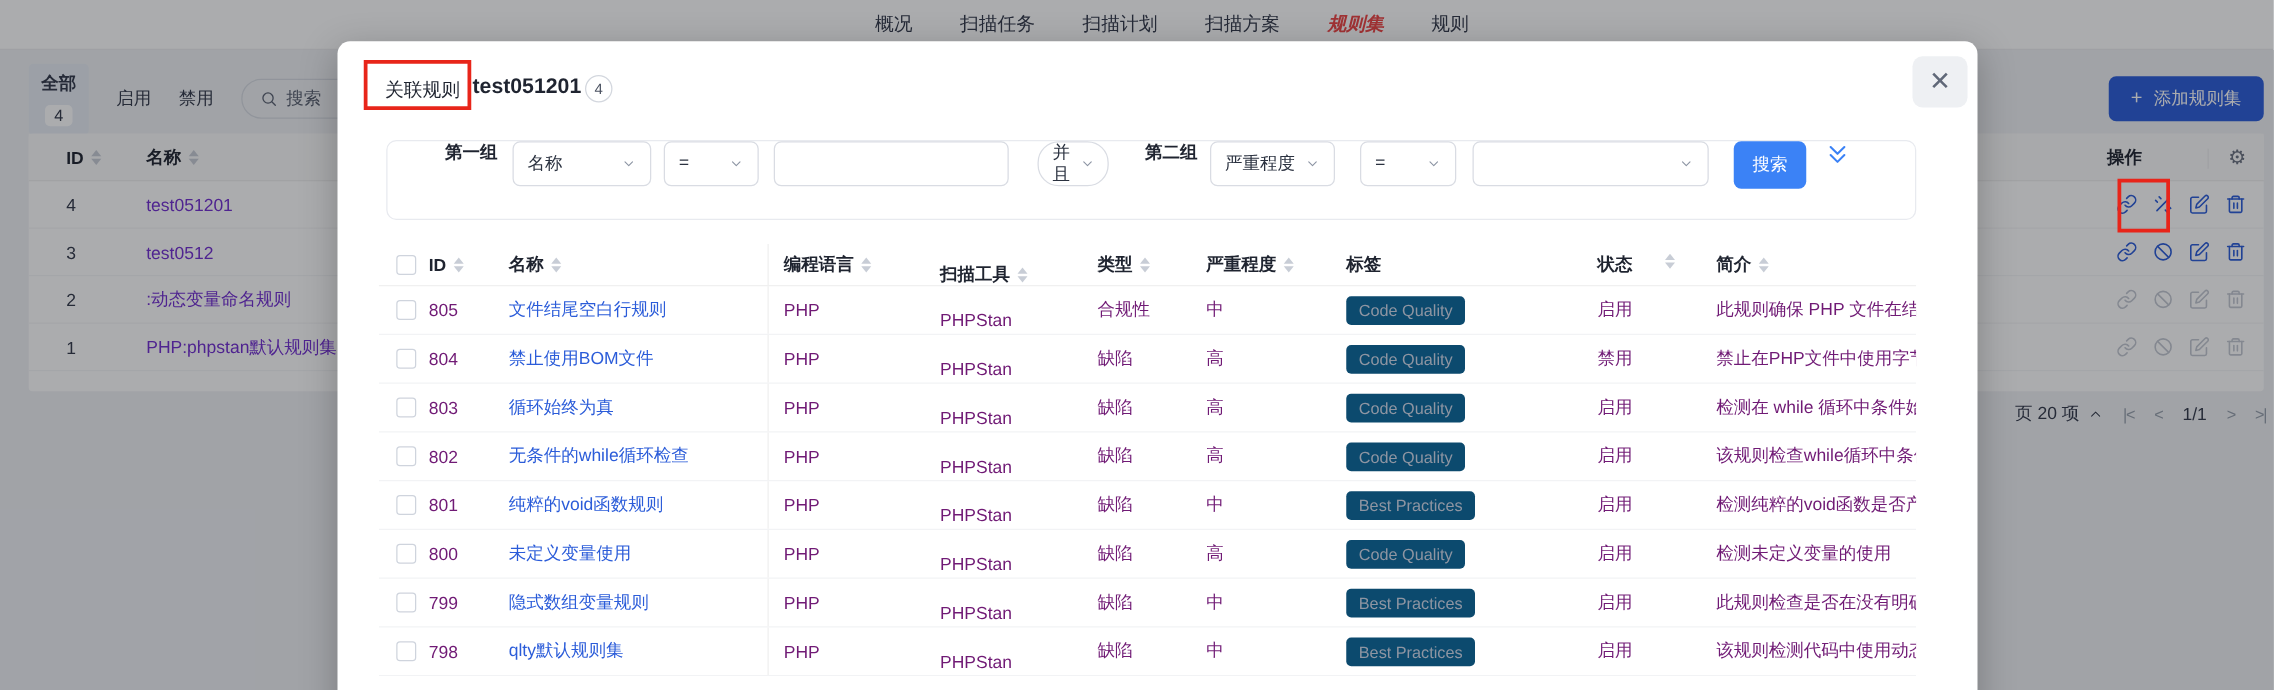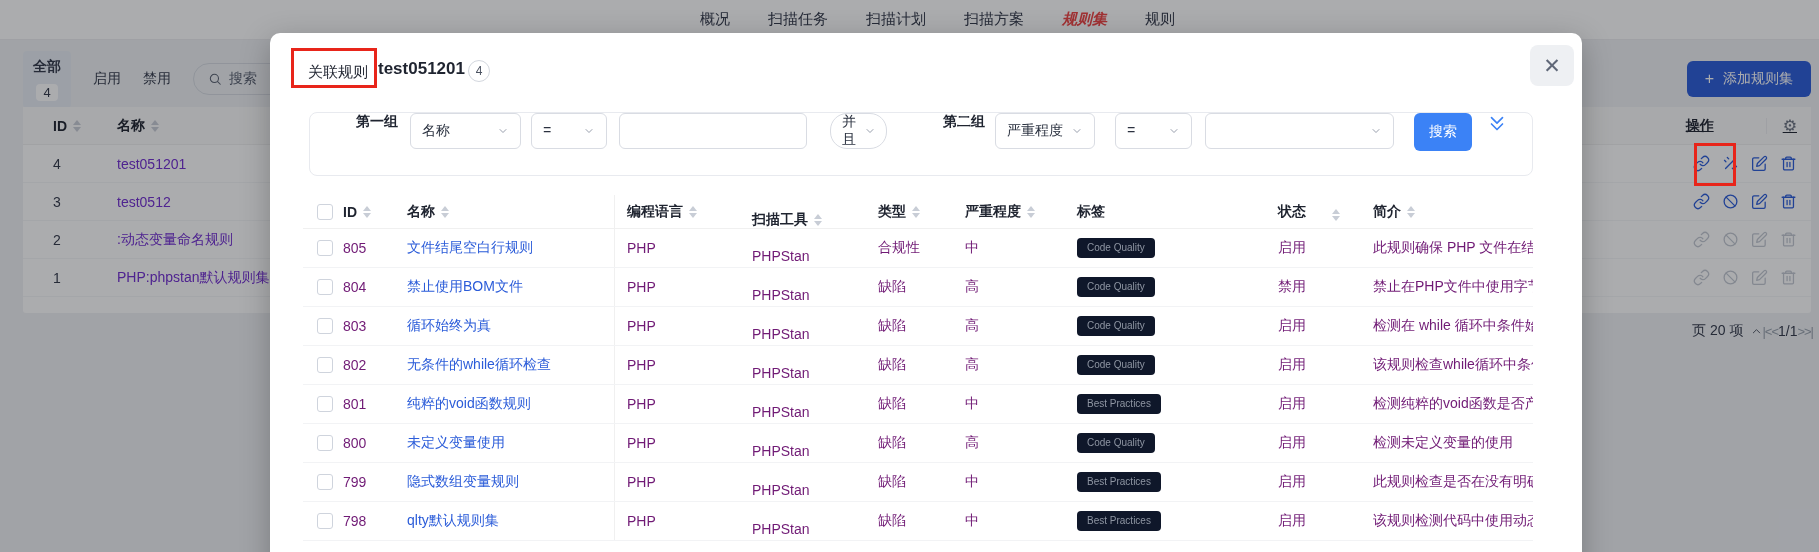--- a/index.html
+++ b/index.html
@@ -43,38 +43,38 @@
   .bg-card{
     position:absolute; left:23px; top:107px; right:8px; height:206px;
     background:#fff; border-radius:3px;
   }
   .bg-thead{
     height:38px; background:#fafafa; border-bottom:1px solid #f0f0f0;
     display:flex; align-items:center; padding-left:30px; font-weight:700;
   }
   .bg-col-id{ width:64px; display:flex; align-items:center; }
   .bg-col-name{ width:210px; display:flex; align-items:center; }
-  .bg-actions-head{ margin-left:auto; display:flex; align-items:center; padding-right:14px;text-decoration:underline; }
+  .bg-actions-head{ margin-left:auto; display:flex; align-items:flex-end; padding-right:14px; }
   .bg-actions-head .headgap{ width:52px; }
   .bg-actions-head .gear{
     border-left:1px solid #ededf0; padding-left:16px; font-size:16px; color:#6b7280;
     cursor:pointer; line-height:1;
   }
   .bg-row{
     height:38px; display:flex; align-items:center; padding-left:30px;
     border-bottom:1px solid #f5f6f8;
   }
   .bg-id{ width:64px; color:#33394a; }
   .bg-name{ color:#722ed1; text-decoration:none; cursor:pointer; white-space:nowrap; }
   .bg-actions{ margin-left:auto; display:flex; align-items:center; gap:12px; padding-right:14px; color:#2b5cd9; }
   .bg-actions.muted{ color:#c3c8d2; }
   .bg-actions .aicon{ width:17px; height:17px; cursor:pointer; display:block; }
 
   .bg-pagination{
-    position:absolute; top:322px; right:6px; display:flex; align-items:center; 
+    position:absolute; top:322px; right:6px; display:flex; align-items:center; gap:16px;
     color:#33394a; font-size:14px;
   }
   .bg-pagination .perpage{ display:flex; align-items:center; gap:8px; }
   .bg-pagination .pgr{ color:#97a0ac; letter-spacing:-1px; cursor:pointer; font-size:13px; }
   .bg-pagination .pgnum{ color:#33394a; }
 
   
   .overlay{ position:absolute; inset:0; background:rgba(14,17,24,0.35); z-index:10; }
   .modal{
     position:absolute; left:270px; top:33px; width:1312px; height:545px;
@@ -110,21 +110,21 @@
     display:flex; align-items:center; justify-content:space-between; padding:0 11px;
     color:#2b3240; cursor:pointer;
   }
   .finput{
     height:36px; width:188px; border:1px solid #d9dce3; border-radius:6px; background:#fff;
     font-family:inherit; font-size:14px; padding:0 10px;
   }
   .w111{ width:111px; } .w76{ width:76px; } .w70{ width:57px;border-radius:17px; }
   .w100{ width:100px; } .w77{ width:77px; } .w189{ width:189px; }
   .ml12{ margin-left:12px; } .ml10{ margin-left:10px; } .ml13{ margin-left:13px; }
-  .ml20{ margin-left:20px; } .ml23{ margin-left:23px; } .ml56{ margin-left:56px; }
+  .ml20{ margin-left:20px; } .ml23{ margin-left:23px; } .ml56{ margin-left:29px; }
   .chev{ width:12px; height:12px; color:#8c94a3; flex:0 0 auto; margin-left:8px; }
   .search-btn{
     margin-left:20px; height:38px; width:58px; background:#3b82f6; color:#fff; border:none;
     border-radius:6px; font-size:14px; font-family:inherit; cursor:pointer;
   }
   .expand-icon{ margin-left:14px; width:22px; height:22px; color:#3b82f6; cursor:pointer; }
 
   
   .rule-table{ position:absolute; left:33px; top:162px; width:1230px; overflow:hidden; }
   .thead{
@@ -140,26 +140,26 @@
     width:16px; height:16px; border:1px solid #cfd4dd; border-radius:3px; background:#fff;
     cursor:pointer; flex:0 0 auto;
   }
   .c-id{ width:64px; display:flex; align-items:center; }
   .c-name{ width:208px; display:flex; align-items:center; align-self:stretch; border-right:1px solid #f0f0f0; }
   .c-lang{ width:125px; padding-left:12px; display:flex; align-items:center; }
   .c-tool{ width:126px; padding-left:12px; display:flex; align-items:center;margin-top:16px; }
   .c-type{ width:99px; padding-left:12px; display:flex; align-items:center; }
   .c-sev{ width:112px; display:flex; align-items:center; }
   .c-tag{ width:201px; display:flex; align-items:center; }
-  .c-status{ width:95px; display:flex; align-items:flex-end;gap:20px; }
+  .c-status{ width:95px; display:flex; align-items:flex-start;gap:20px; }
   .c-intro{ flex:1; display:flex; align-items:center; overflow:hidden; white-space:nowrap; }
   .rule-link{ color:#2b5cd9; text-decoration:none; cursor:pointer; white-space:nowrap; }
   .tag-pill{
-    background:#0f172a; color:#8e95a2; border-radius:4px; padding:5px 10px;
-    font-size:10px; line-height:1; white-space:nowrap;
+    background:#0c4a6e; color:#8e95a2; border-radius:4px; padding:5px 10px;
+    font-size:13px; line-height:1; white-space:nowrap;
   }
   .cell-text{ color:#701a75; white-space:nowrap; }
   .caret{ display:inline-flex; flex-direction:column; gap:2px; margin-left:6px; }
   .caret i{ display:block; width:0; height:0; border-left:4px solid transparent; border-right:4px solid transparent; }
   .caret .up{ border-bottom:5px solid #c8cdd6; }
   .caret .dn{ border-top:5px solid #c8cdd6; }
   svg.stroke{ fill:none; stroke:currentColor; stroke-width:1.8; stroke-linecap:round; stroke-linejoin:round; }
 </style>
 </head>
 <body>

